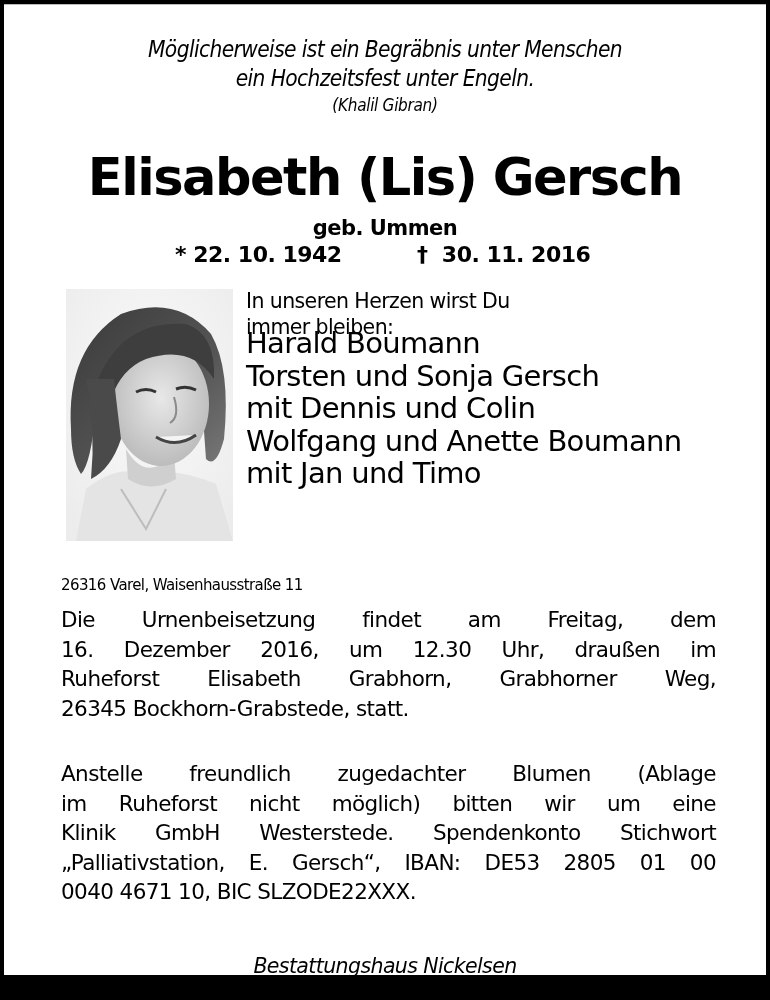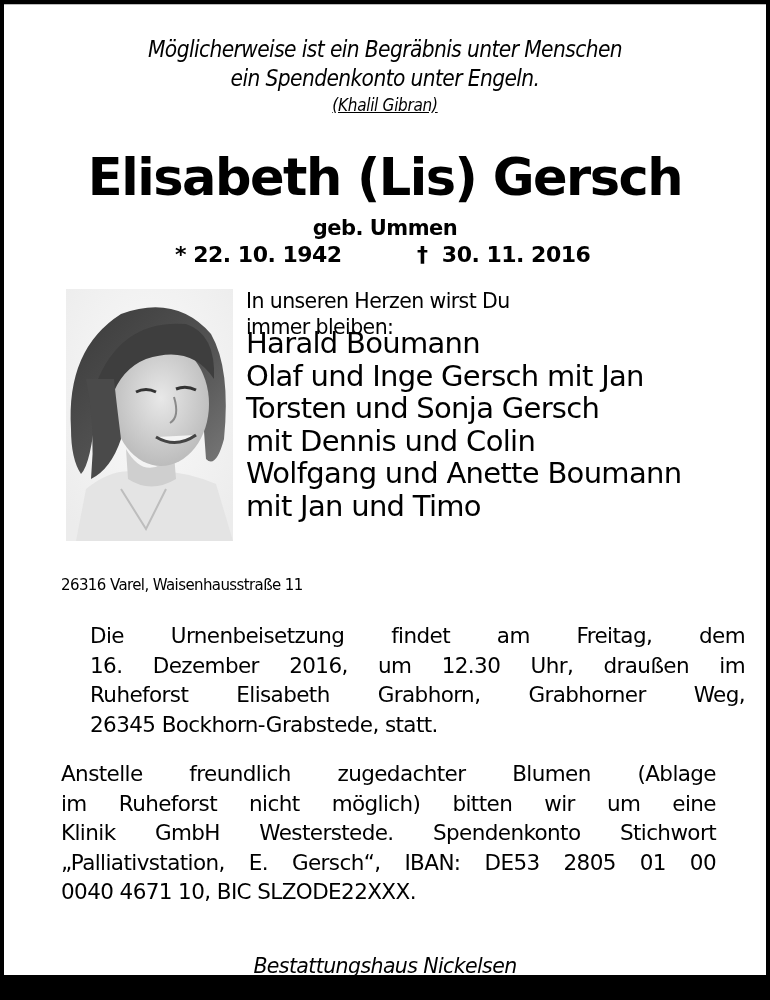--- a/index.html
+++ b/index.html
@@ -15,21 +15,21 @@
     }
     .sans { font-family: "DejaVu Sans", "Liberation Sans", sans-serif; color: #000; }
     .center { text-align: center; }
     .abs { position: absolute; }
 
     .quote {
       left: 0; width: 762px; font-style: italic; font-size: 22.5px; line-height: 29px;
       font-stretch: condensed; letter-spacing: -0.6px;
       top: 30px;
     }
-    .quote-author { font-size: 17px; line-height: 24px; letter-spacing: -0.3px; text-decoration: underline; }
+    .quote-author { font-size: 17px; line-height: 24px; letter-spacing: -0.3px; }
 
     .name {
       left: 0; width: 762px; top: 143px; font-weight: bold; font-size: 51px; line-height: 60px;
       letter-spacing: -1.5px;
       text-align: center;
     }
     .born-name {
       left: 0; width: 762px; top: 210px; font-weight: bold; font-size: 21px; line-height: 26px;
       letter-spacing: -0.5px; 
     }
@@ -53,37 +53,37 @@
 
     .address {
       left: 57px; top: 566px; font-size: 15px; line-height: 28px; letter-spacing: -0.6px;
     }
     .para {
       left: 57px; width: 655px; font-size: 21.5px; line-height: 29.5px; letter-spacing: -0.6px;
       text-align: justify;
     }
     .para .line { display: block; text-align: justify; text-align-last: justify; white-space: nowrap; }
     .para .line.last { text-align-last: left; }
-    .para1 { top: 616px; margin-left: 29px; }
+    .para1 { top: 600px; }
     .para2 { top: 754px; }
 
     .undertaker {
       left: 0; width: 762px; top: 948px; font-style: italic; font-size: 20.5px; line-height: 26px;
       letter-spacing: -0.6px;
     }
   </style>
 </head>
 <body>
 
 <div class="frame">
   <div class="card">
 
     <div class="abs quote sans center">
       <div>Möglicherweise ist ein Begräbnis unter Menschen</div>
-      <div>ein Spendenkonto unter Engeln.</div>
+      <div>ein Hochzeitsfest unter Engeln.</div>
       <div class="quote-author">(Khalil Gibran)</div>
     </div>
 
     <div class="abs name sans center">Elisabeth (Lis) Gersch</div>
     <div class="abs born-name sans center">geb. Ummen</div>
 
     <div class="abs dates date-birth sans">
       <span>*</span>
       <span>22. 10. 1942</span>
     </div>
@@ -133,21 +133,20 @@
       </svg>
     </div>
 
     <div class="abs intro sans">
       <div>In unseren Herzen wirst Du</div>
       <div>immer bleiben:</div>
     </div>
 
     <div class="abs mourners sans">
       <div>Harald Boumann</div>
-      <div>Olaf und Inge Gersch mit Jan</div>
       <div>Torsten und Sonja Gersch</div>
       <div>mit Dennis und Colin</div>
       <div>Wolfgang und Anette Boumann</div>
       <div>mit Jan und Timo</div>
     </div>
 
     <div class="abs address sans">26316 Varel, Waisenhausstraße 11</div>
 
     <div class="abs para para1 sans">
       <span class="line">Die Urnenbeisetzung findet am Freitag, dem</span>

